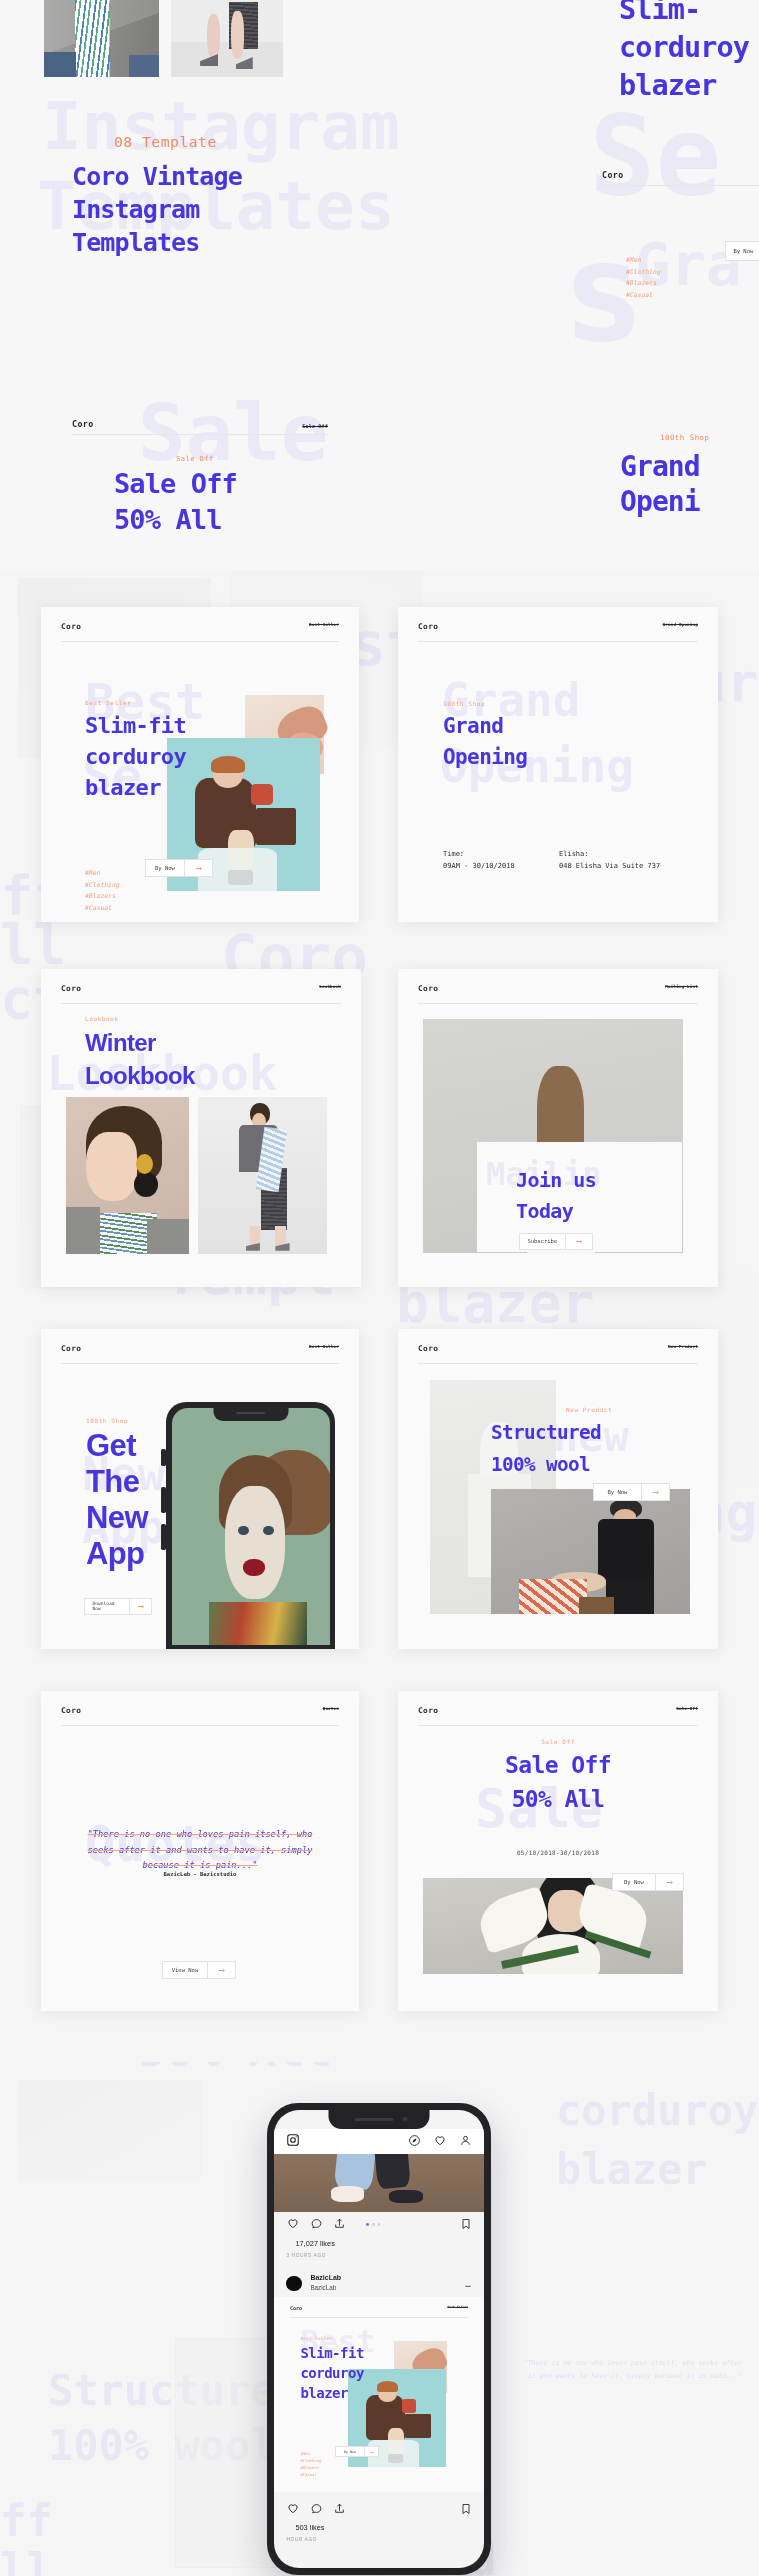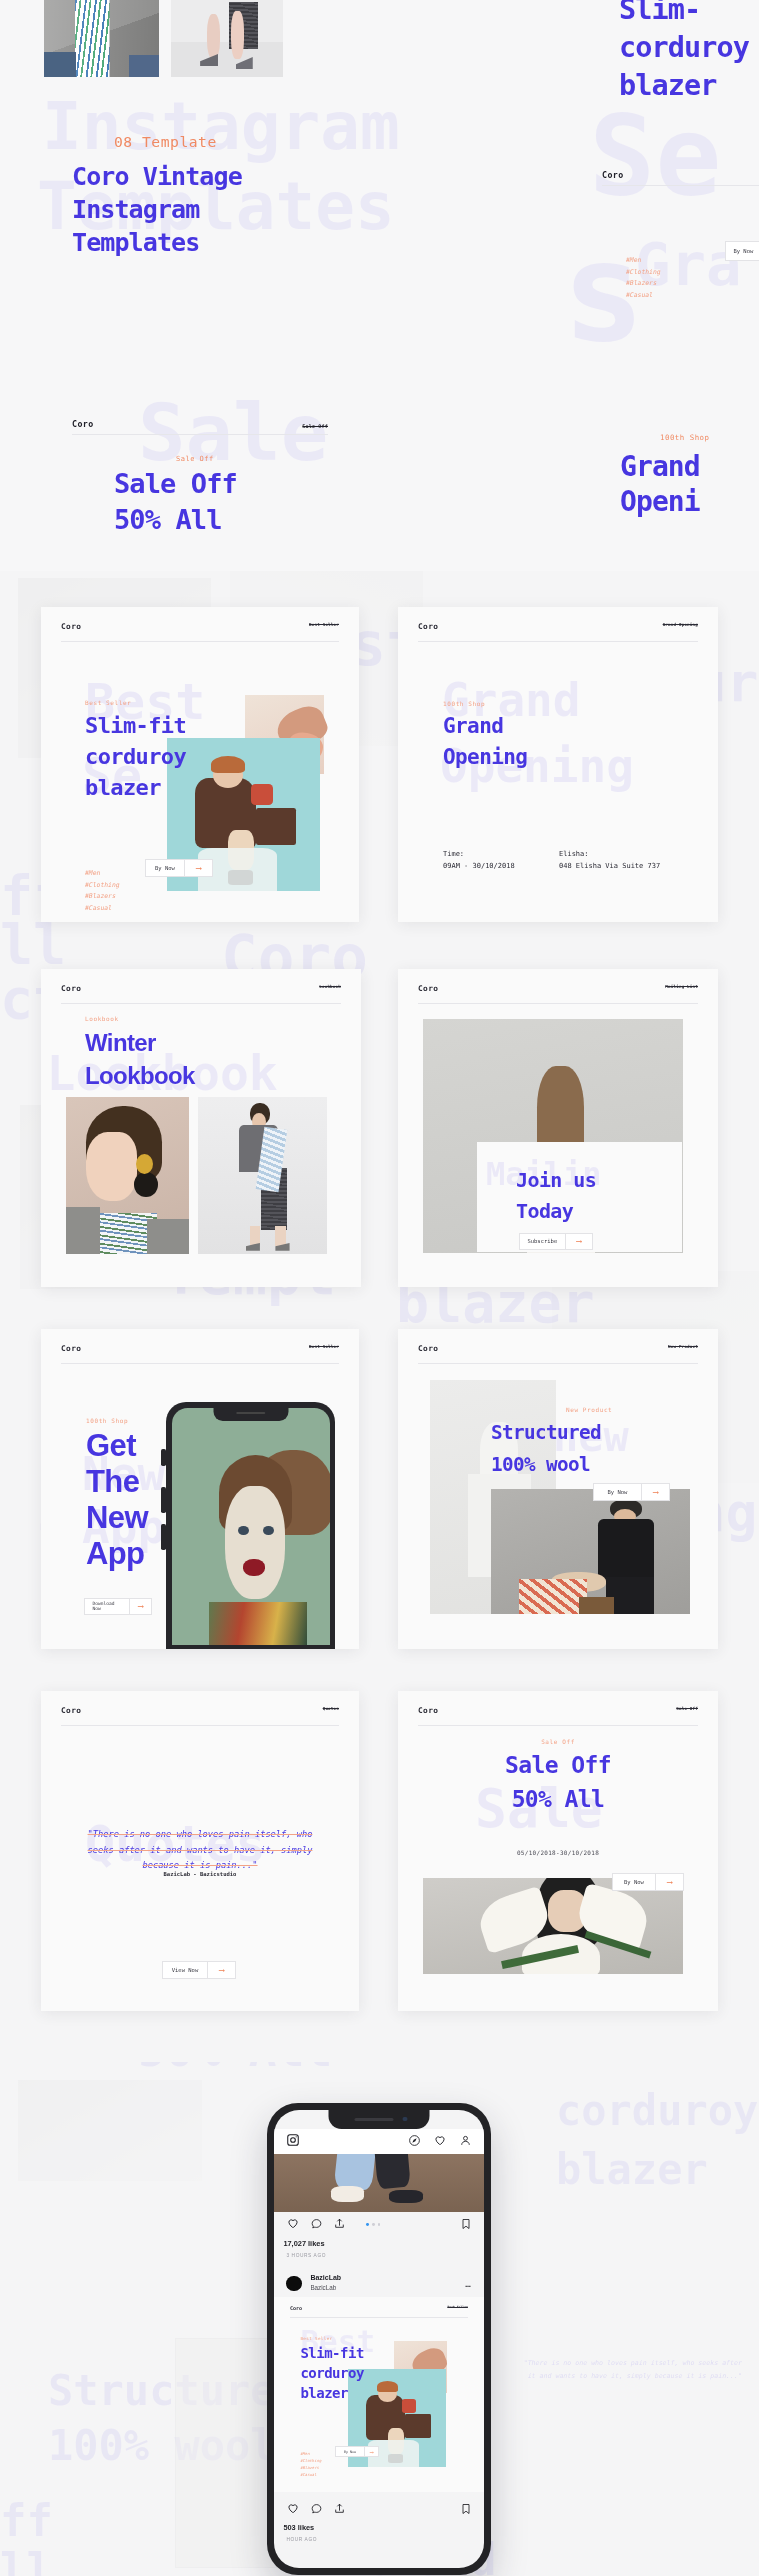--- a/index.html
+++ b/index.html
@@ -65,21 +65,21 @@
 
   
   #phonewrap { position:absolute; left:0; top:2062px; width:760px; height:514px; overflow:hidden; background:#f5f5f6; }
   .phone { position:absolute; left:267px; top:41px; width:224px; height:472px; background:#232326; border-radius:31px; padding:7.4px; box-shadow:0 16.6px 37px rgba(30,30,50,.22); }
   .phone .screen { position:relative; width:100%; height:100%; background:#f4f4f5; border-radius:25px; overflow:hidden; }
   .notch { position:absolute; left:50%; transform:translateX(-50%); top:0; width:101px; height:18.4px; background:#232326; border-radius:0 0 13px 13px; z-index:4; }
   .notch .spk{position:absolute;left:26px;top:7.4px;width:39px;height:2.8px;background:#3a3a3f;border-radius:1.8px;}
   .notch .cam{position:absolute;right:22px;top:6.4px;width:4.6px;height:4.6px;border-radius:50%;background:#2b3a52;}
   .ig-bar { position:absolute; left:0; right:0; top:18.4px; height:25px; background:#fff; display:flex; align-items:center; justify-content:space-between; padding:0 12px; z-index:3; }
   .ig-actions { position:absolute; left:0; right:0; height:24px; display:flex; align-items:center; padding:0 12px; background:#f4f4f5; }
-  .ig-likes { position:absolute; left:9px; font-size:7.4px; font-weight:700; color:#1c1c22; font-family:"Liberation Sans",sans-serif; }
+  .ig-likes { position:absolute; left:21px; font-size:7.4px; font-weight:400; color:#1c1c22; font-family:"Liberation Sans",sans-serif; }
   .ig-time { position:absolute; left:12px; font-size:4.8px; color:#9a9aa2; letter-spacing:0.6px; font-family:"Liberation Sans",sans-serif; }
   .dots { display:flex; gap:2.8px; }
   .dots i { width:2.8px;height:2.8px;border-radius:50%;background:#cfcfd6;display:block; }
   .dots i.on { background:#3897f0; }
 </style>
 </head>
 <body>
 
 <section id="hero">
 

